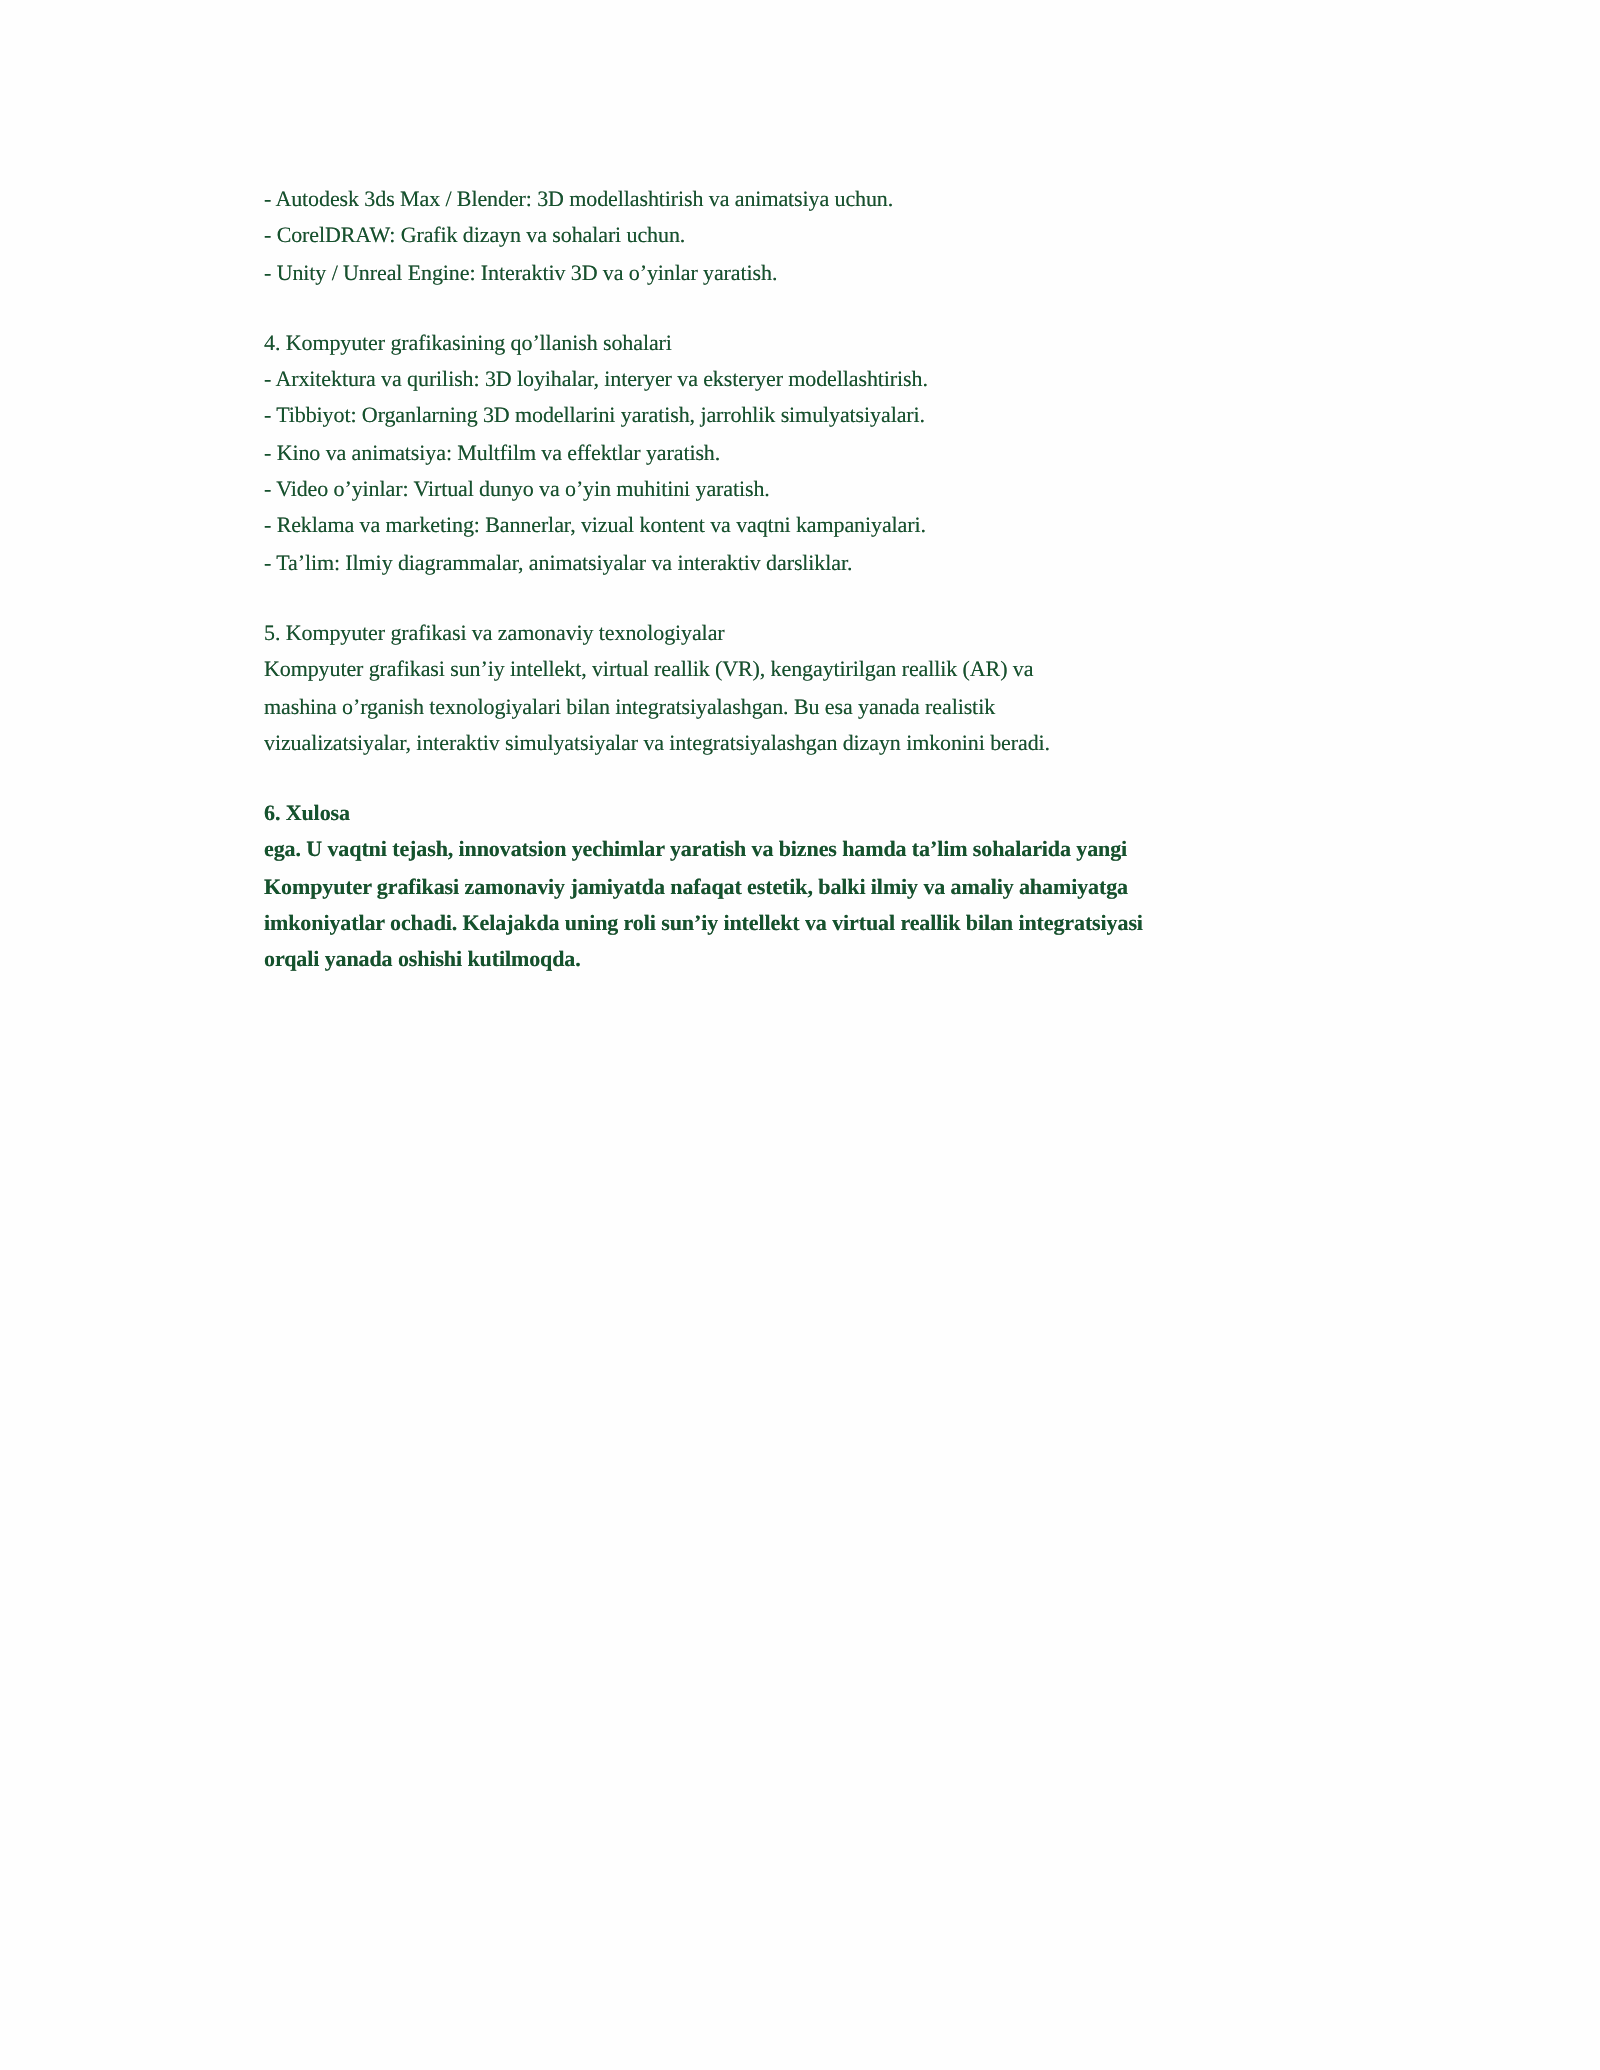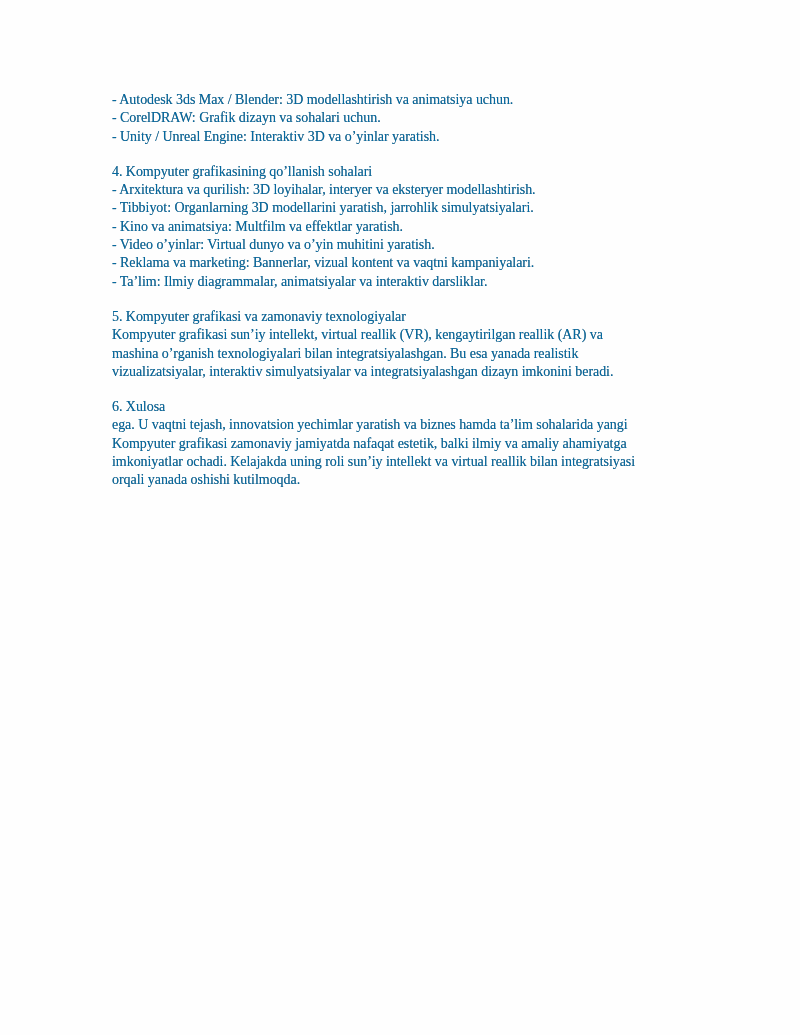--- a/index.html
+++ b/index.html
@@ -16,34 +16,35 @@
   .page {
     position: absolute;
     left: 0;
     top: 0;
     width: 800px;
     height: 1035px;
     background: #fefefe;
   }
   .content {
     position: absolute;
-    left: 112px;
+    left: 132px;
     top: 91px;
     width: 590px;
     font-family: "Liberation Serif", "DejaVu Serif", serif;
-    font-size: 14px;
+    font-size: 11px;
     line-height: 18.3px;
-    color: #0369a1;
+    color: #14532d;
     text-shadow: 0 0 0.3px rgba(40,40,40,0.55);
   }
   .section {
     margin: 0 0 17px 0;
   }
   .section:last-child {
     margin-bottom: 0;
+    font-weight: bold;
   }
   .heading, .line {
     white-space: nowrap;
     letter-spacing: -0.05px;
   }
 </style>
 </head>
 <body>
 
 <div class="page">

